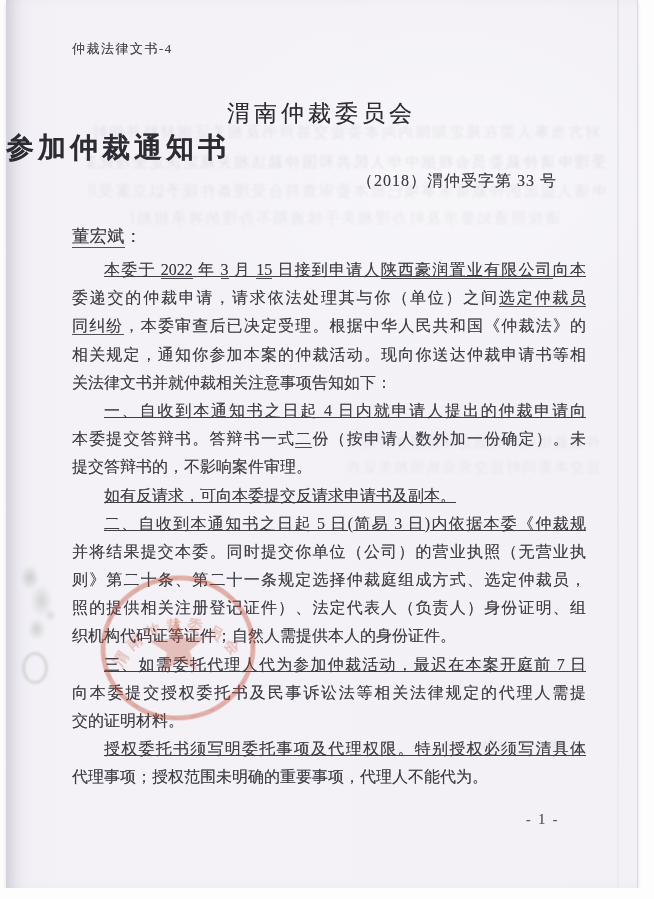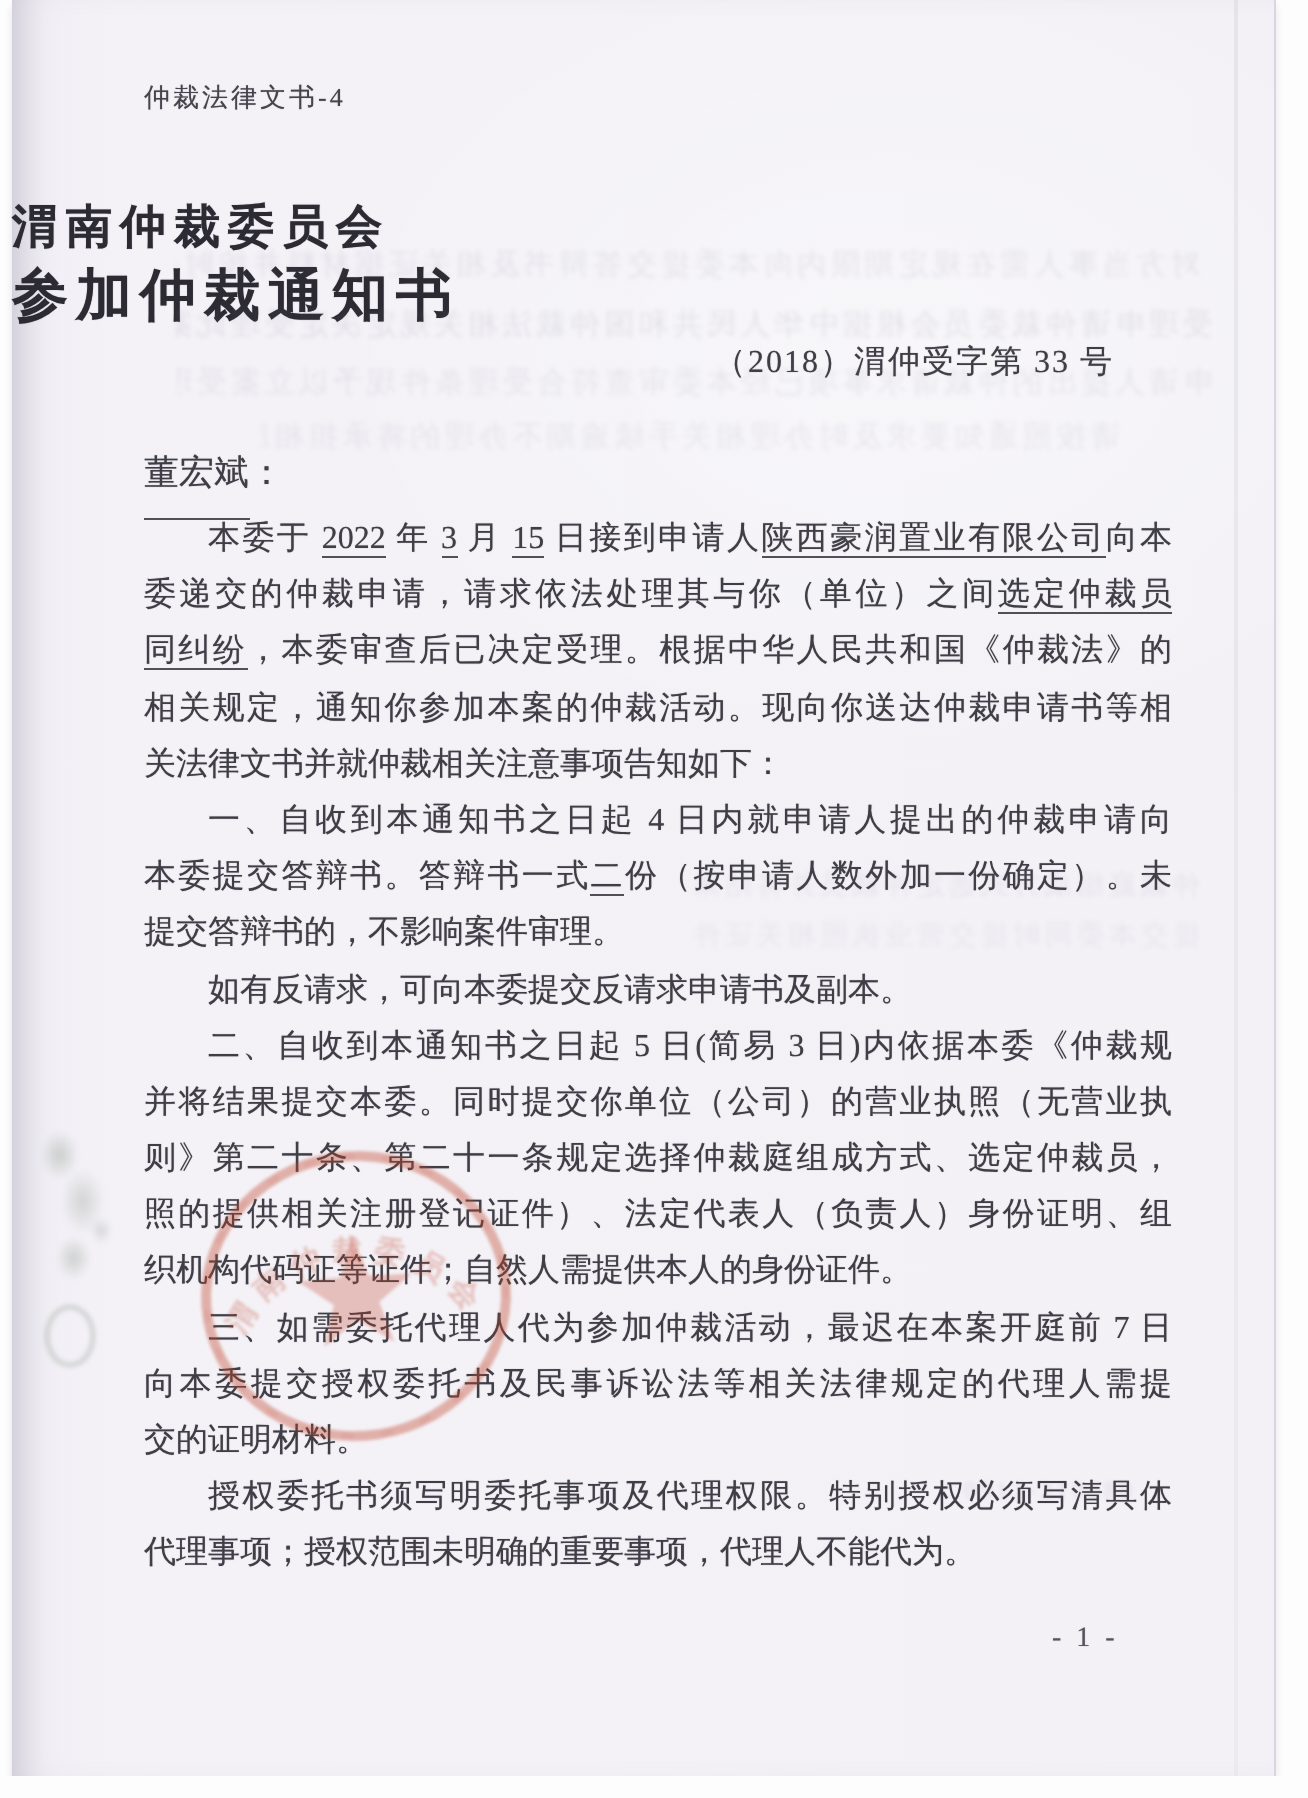--- a/index.html
+++ b/index.html
@@ -15,33 +15,33 @@
       linear-gradient(90deg, #ece9f1 0px, #f2f0f6 16px, #f4f2f7 60px, #f3f1f6 100%);
     border-right:1px solid #d9d5e1;
     box-shadow: inset 16px 0 20px -14px rgba(92,86,112,.28), 0 3px 4px rgba(0,0,0,.10);
   }
   .crease{
     position:absolute;top:0;bottom:0;width:2px;
     background:linear-gradient(180deg, rgba(118,110,140,.10), rgba(118,110,140,.05));
   }
   .txt{position:absolute;color:#3f3e46;text-shadow:0 0 .5px rgba(63,62,70,.55);}
   .doc-label{left:66px;top:40px;font-size:13px;letter-spacing:1.5px;color:#45444c;}
-  .org-title{left:0;top:98px;width:100%;text-align:left;font-size:23px;font-weight:bold;letter-spacing:4px;color:#2c2b33;}
+  .org-title{left:0;top:98px;width:100%;text-align:center;font-size:23px;font-weight:normal;letter-spacing:4px;color:#2c2b33;}
   .doc-title{left:0;top:129px;width:100%;text-align:left;font-size:28px;font-weight:bold;letter-spacing:4px;color:#2c2b33;}
   .case-number{right:80px;top:171px;font-size:16px;letter-spacing:1px;}
   .addressee{left:66px;top:224px;font-size:17.5px;}
-  .addressee .u{padding-bottom:13px;}
+  .addressee .u{padding-bottom:1px;}
   .u{border-bottom:1.3px solid rgba(52,51,60,.85);}
   .body-text{position:absolute;left:66px;top:256px;width:514px;font-size:16px;}
   .line{
     height:28.2px;line-height:28.2px;color:#3f3e46;
     text-shadow:0 0 .5px rgba(63,62,70,.55);
     text-align:justify;text-align-last:justify;overflow:hidden;
   }
-  .line.indent{text-indent:32px;}
+  .line.indent{text-indent:32px;text-decoration:underline;}
   .line.last{text-align-last:left;}
   .page-number{left:520px;top:812px;font-size:14px;color:#56555e;letter-spacing:2px;}
   .bleed{
     position:absolute;font-size:15px;color:#7d7994;letter-spacing:2px;
     filter:blur(1.1px);white-space:nowrap;overflow:hidden;
   }
   .bleed.mir{transform:scaleX(-1);}
   .seal{position:absolute;left:92px;top:574px;width:160px;height:148px;opacity:.85;}
   .smudge1{
     position:absolute;left:10px;top:562px;width:46px;height:86px;

